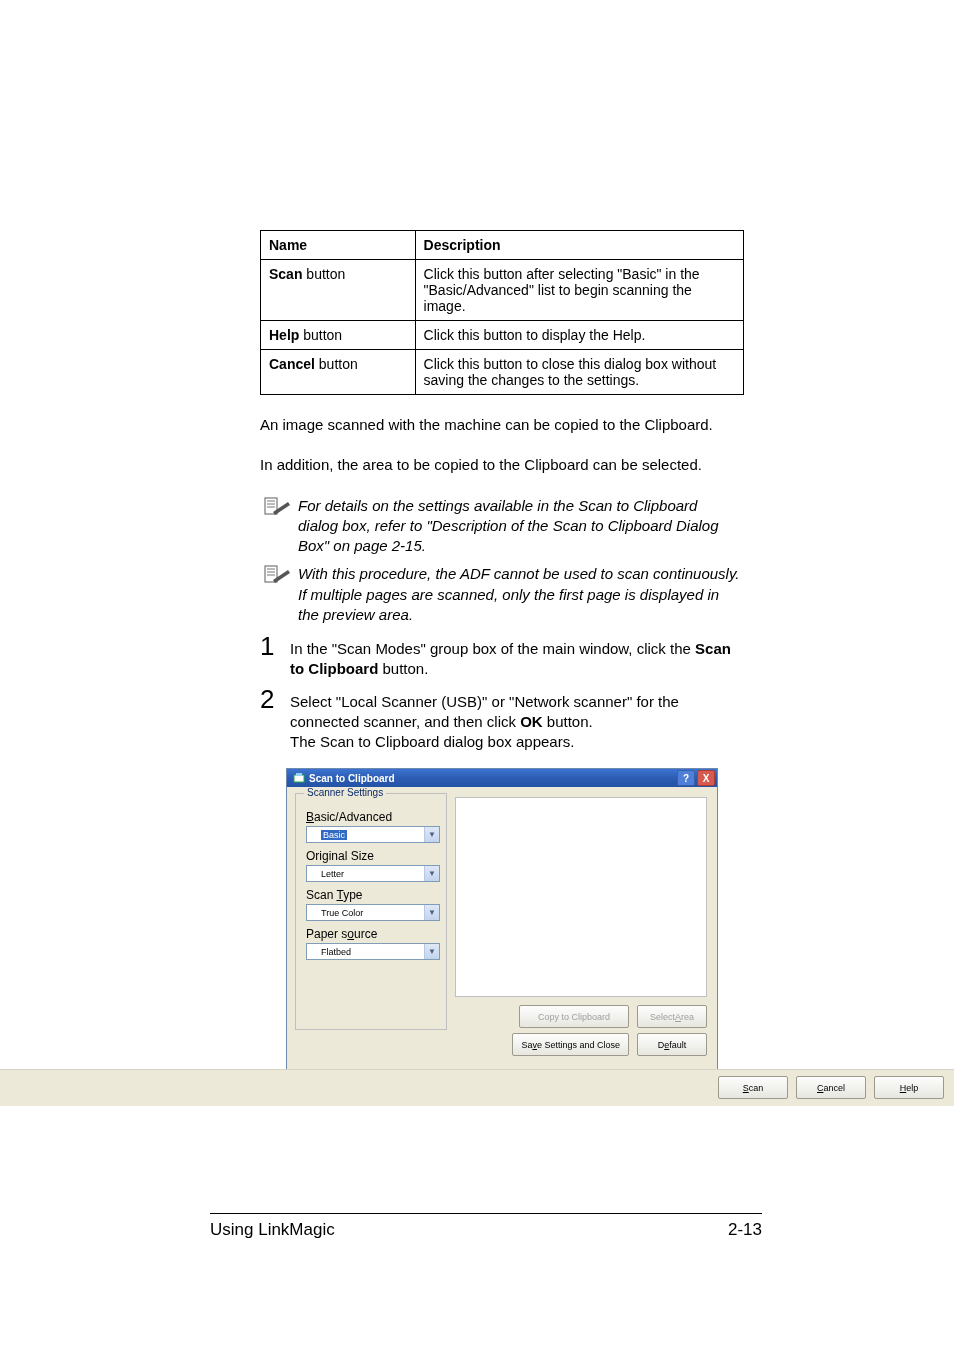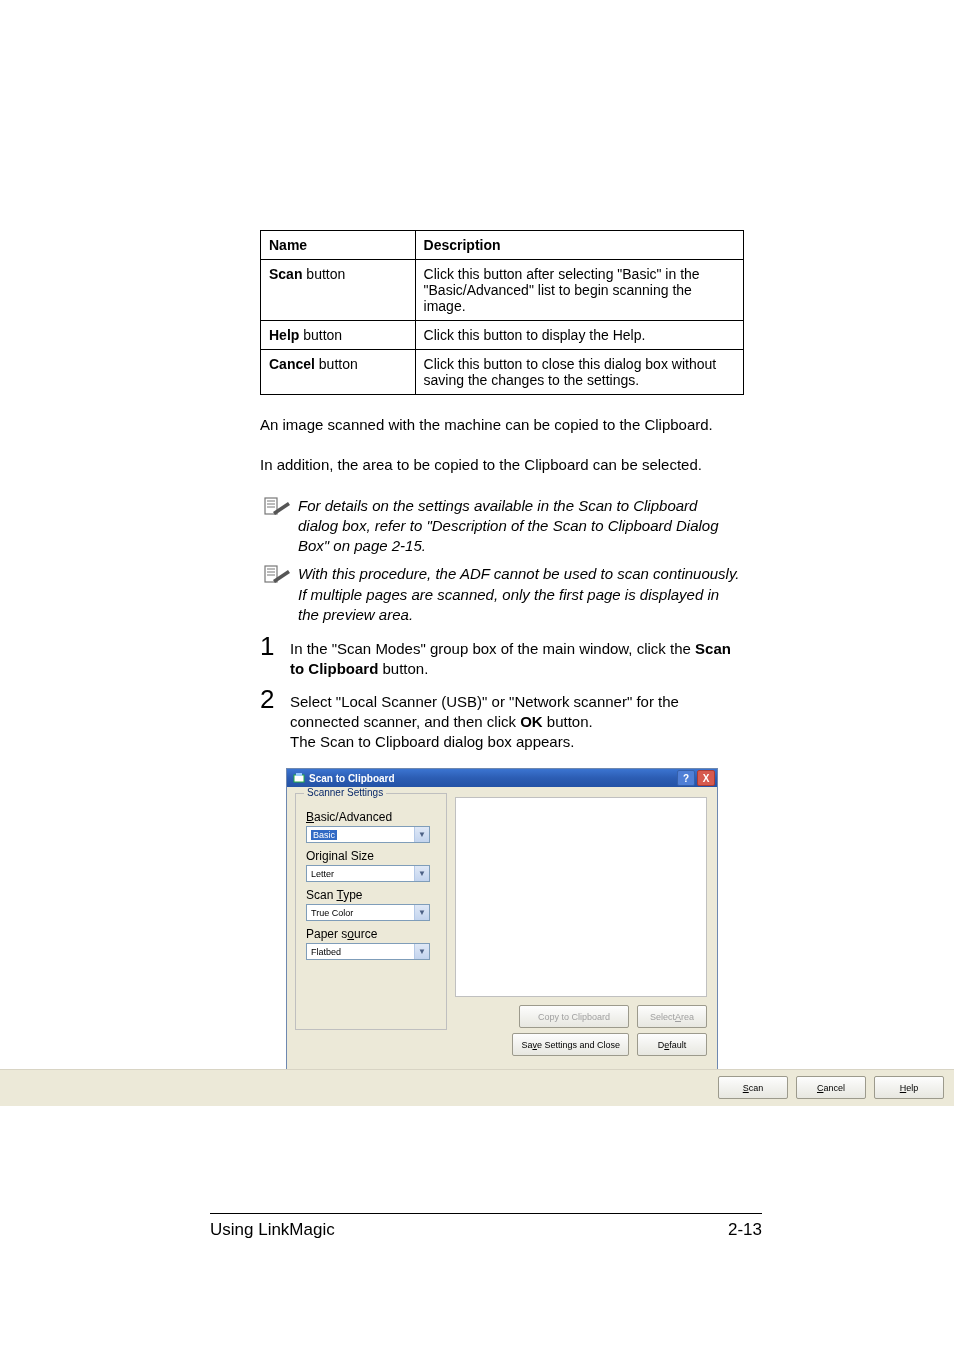--- a/index.html
+++ b/index.html
@@ -158,21 +158,21 @@
     color: #000;
   }
   .combo {
     margin-top: 2px;
     height: 15px;
     background: #fff;
     border: 1px solid #7f9db9;
     display: flex;
     align-items: center;
     font-size: 9px;
-    padding-left: 4px;
+    padding-left: 14px;
     position: relative;
     width: 118px;
   }
   .combo.sel span.val {
     background: #316ac5;
     color: #fff;
     padding: 0 2px;
   }
   .combo .arrow {
     position: absolute;

